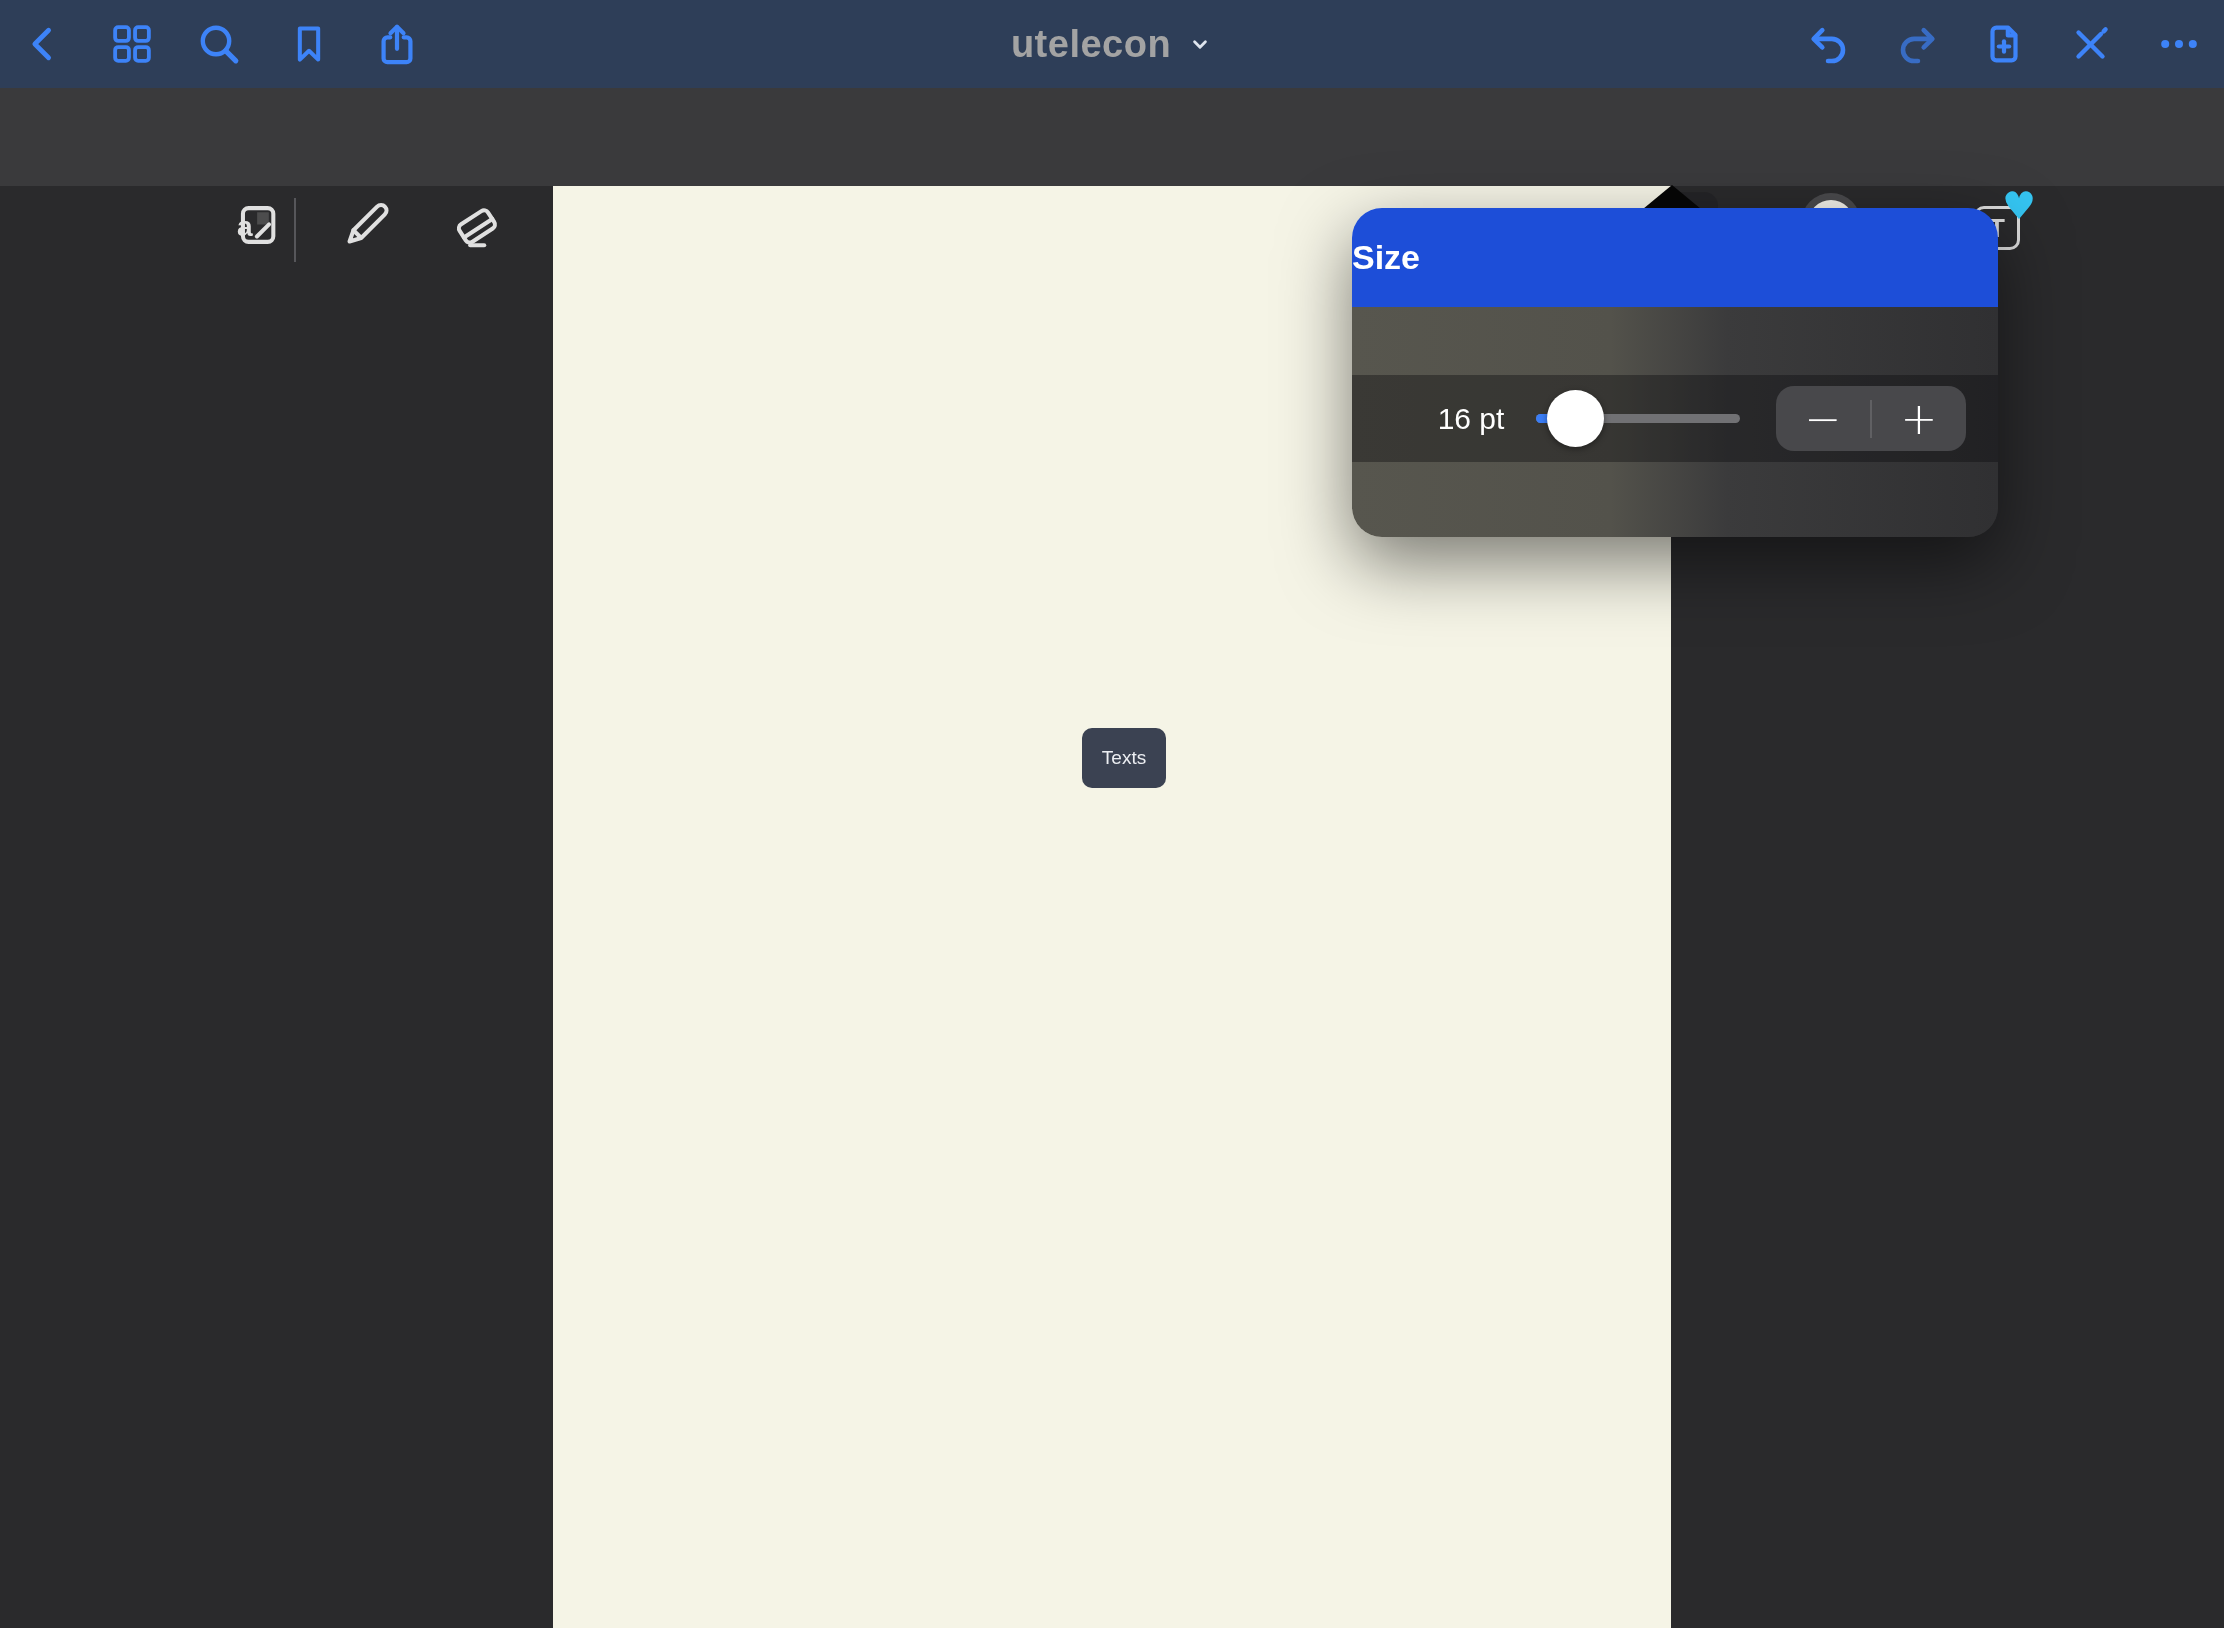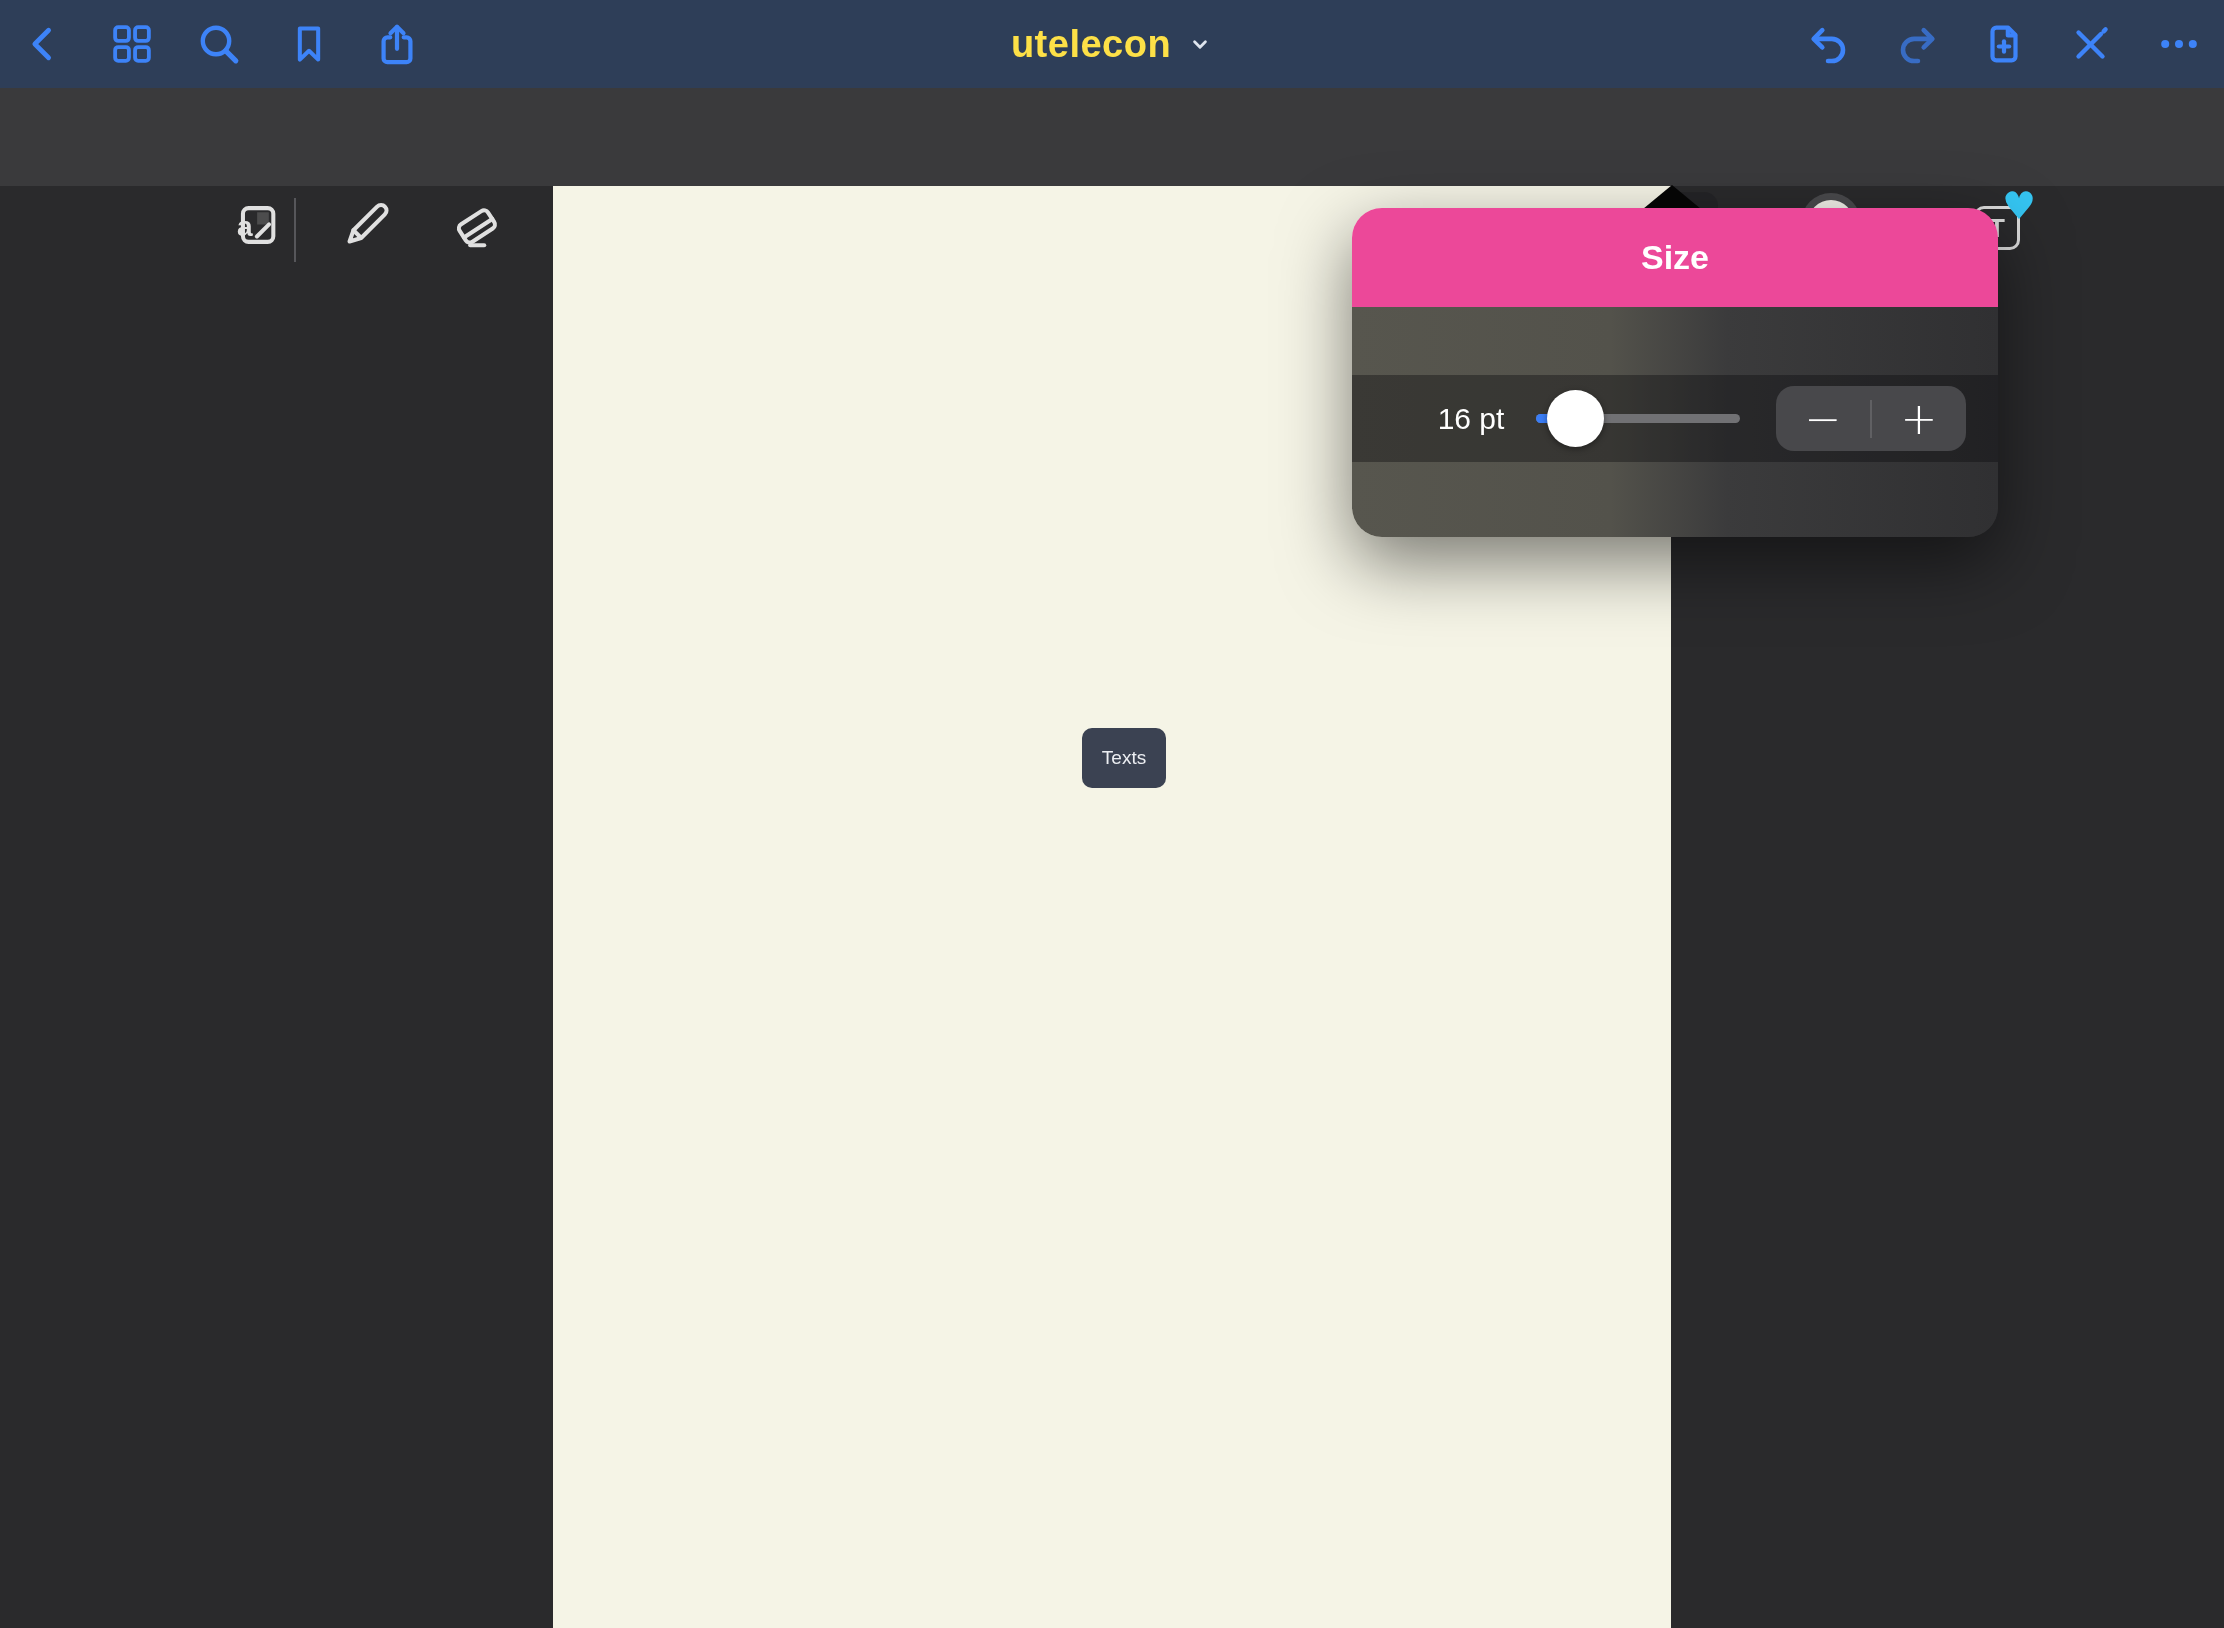--- a/index.html
+++ b/index.html
@@ -1,21 +1,21 @@
 <!DOCTYPE html>
 <html><head>
 <meta charset="utf-8">
 <style>
   html,body{margin:0;padding:0;background:#2a2a2c;font-family:"Liberation Sans","DejaVu Sans",sans-serif;}
   #screen{position:relative;width:2224px;height:1628px;background:#2a2a2c;overflow:hidden;}
   .abs{position:absolute;}
   
   #navbar{left:0;top:0;width:2224px;height:88px;background:#2e3e58;}
   .nav-btn{top:0;height:88px;display:flex;align-items:center;justify-content:center;color:#3d83f8;cursor:pointer;}
-  #nav-title-wrap{left:900px;top:0;width:424px;height:88px;display:flex;align-items:center;justify-content:center;gap:16px;color:#fde047;}
+  #nav-title-wrap{left:900px;top:0;width:424px;height:88px;display:flex;align-items:center;justify-content:center;gap:16px;color:#a3a3a3;}
   #nav-title{font-size:38px;font-weight:600;letter-spacing:.5px;}
   
   #toolbar{left:0;top:88px;width:2224px;height:98px;background:#3a3a3c;}
   .tool-btn{top:88px;height:98px;display:flex;align-items:center;justify-content:center;color:#e0e0e0;cursor:pointer;}
   .tb-divider{left:294px;top:110px;width:2px;height:64px;background:#56565a;}
   #text-tool{left:1108px;top:110px;width:56px;height:56px;background:#1b54a6;border:3px solid #3f8cf8;border-radius:9px;box-sizing:border-box;display:flex;align-items:center;justify-content:center;color:#fff;font-size:34px;font-weight:700;}
   .handle{position:absolute;width:10px;height:10px;border-radius:50%;background:#3f8cf8;top:50%;margin-top:-5px;}
   .pill{top:104px;height:62px;background:#242427;border-radius:14px;display:flex;align-items:center;justify-content:center;color:#f2f2f2;cursor:pointer;}
   #font-pill{left:1348px;width:252px;font-size:29px;font-weight:600;}
   #size-pill{left:1622px;width:96px;gap:8px;font-size:30px;font-weight:700;}
@@ -24,21 +24,21 @@
   #swatch-inner{width:46px;height:46px;border-radius:50%;background:#f3f1ea;display:flex;align-items:center;justify-content:center;color:#97978f;}
   #fav-text-btn{left:1974px;top:112px;width:60px;height:56px;cursor:pointer;}
   #fav-box{position:absolute;left:0;top:6px;width:46px;height:44px;border:3px solid #dcdcdc;border-radius:10px;box-sizing:border-box;display:flex;align-items:center;justify-content:center;color:#dcdcdc;font-size:26px;font-weight:600;}
   #fav-heart{position:absolute;left:28px;top:-16px;font-size:38px;color:#35c5f2;font-family:"DejaVu Sans",sans-serif;}
   
   #page{left:553px;top:186px;width:1118px;height:1442px;background:#f5f4e6;}
   #texts-tooltip{left:1082px;top:728px;width:84px;height:60px;background:#3b4252;border-radius:10px;display:flex;align-items:center;justify-content:center;color:#eceef2;font-size:19px;}
   
   #popover-arrow{left:1643px;top:185px;width:0;height:0;border-left:29px solid transparent;border-right:29px solid transparent;border-bottom:24px solid #060606;}
   #popover{left:1352px;top:208px;width:646px;height:329px;border-radius:30px;overflow:hidden;box-shadow:0 26px 70px rgba(0,0,0,.5);}
-  #popover-header{position:absolute;left:0;top:0;width:100%;height:99px;background:#ec4899;display:flex;align-items:center;justify-content:center;color:#fff;font-size:34px;font-weight:600;}
+  #popover-header{position:absolute;left:0;top:0;width:100%;height:99px;background:#1d4ed8;display:flex;align-items:center;color:#fff;font-size:34px;font-weight:600;}
   #popover-body{position:absolute;left:0;top:99px;width:100%;height:230px;background:linear-gradient(90deg,#57564e 0%,#53524b 40%,#3b3b3c 58%,#303032 100%);}
   #slider-row{position:absolute;left:0;top:68px;width:100%;height:87px;background:rgba(10,10,12,.38);}
   #size-pt-label{position:absolute;left:75px;top:0;width:88px;height:87px;display:flex;align-items:center;justify-content:center;color:#fff;font-size:30px;}
   #slider-track{position:absolute;left:184px;top:39px;width:204px;height:9px;border-radius:4.5px;background:#717174;cursor:pointer;}
   #slider-fill{position:absolute;left:184px;top:39px;width:32px;height:9px;border-radius:4.5px;background:#3a7df6;}
   #slider-thumb{position:absolute;left:195px;top:15px;width:57px;height:57px;border-radius:50%;background:#fff;box-shadow:0 2px 6px rgba(0,0,0,.4);cursor:grab;}
   #stepper{position:absolute;left:424px;top:11px;width:190px;height:65px;background:#48484b;border-radius:18px;display:flex;align-items:center;}
   .step-btn{flex:1;height:100%;display:flex;align-items:center;justify-content:center;color:#fff;font-size:44px;font-weight:300;cursor:pointer;font-family:"DejaVu Sans",sans-serif;}
   #stepper-divider{width:2px;height:38px;background:#606063;}
   svg{display:block;}

